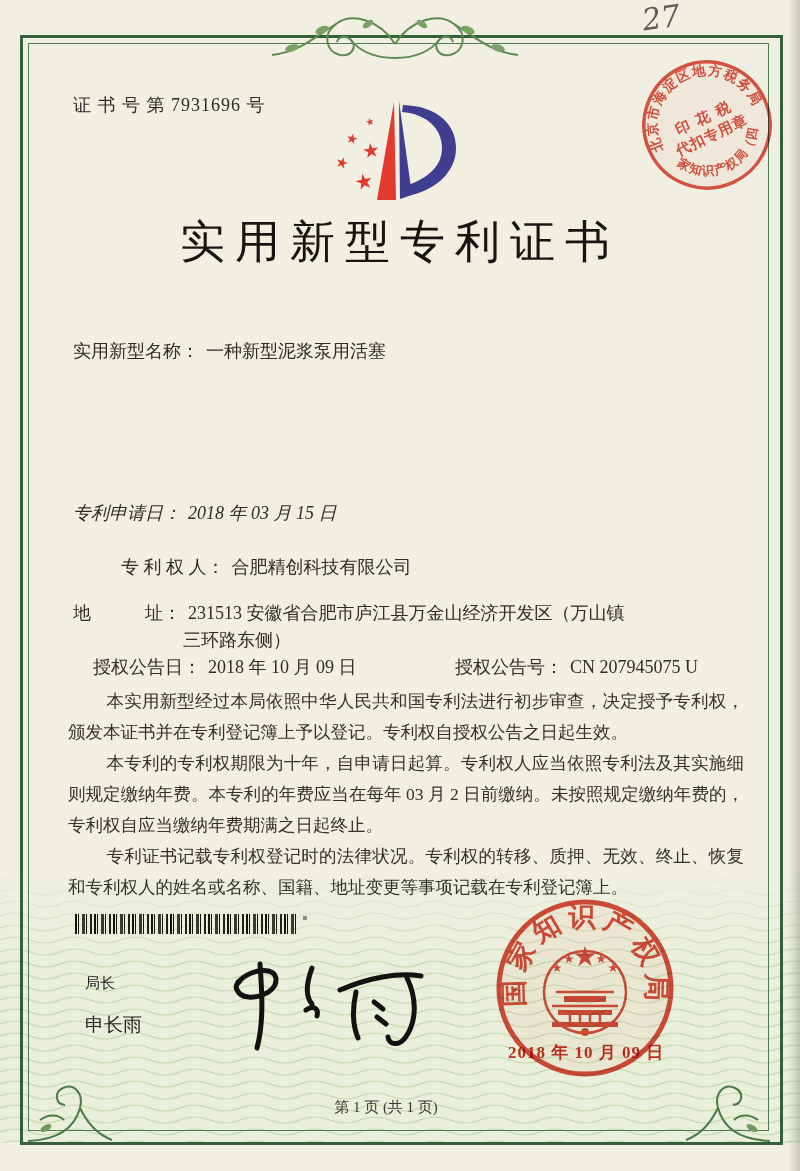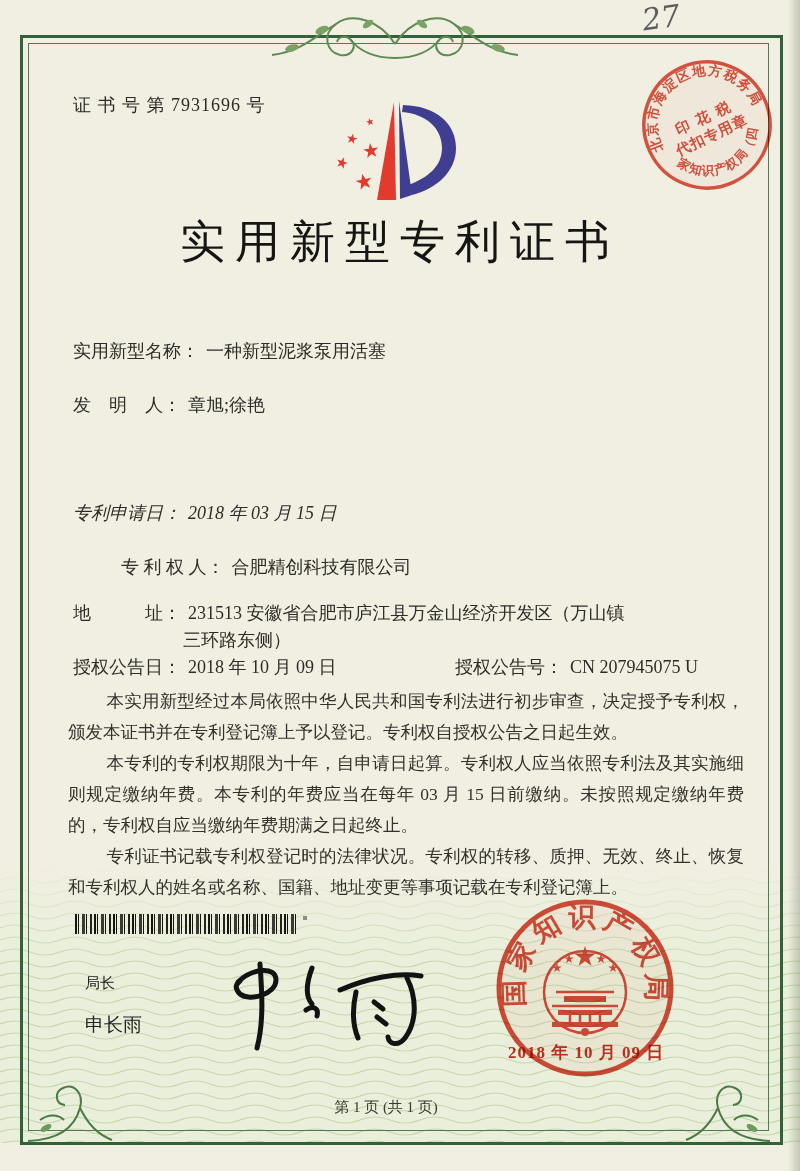--- a/index.html
+++ b/index.html
@@ -21,21 +21,21 @@
   .hand-note{left:642px;top:0px;font-size:30px;font-style:italic;color:#5d5d5d;
     transform:rotate(-8deg);font-family:"DejaVu Serif",serif;}
   .title{left:130px;top:212px;width:540px;text-align:center;
     font-size:45px;font-weight:normal;letter-spacing:10px;color:#161513;}
   
   .fld{left:73px;font-size:18px;white-space:nowrap;color:#2e2c28;}
   .fld .val{margin-left:7px;}
   .f-name{top:339px;} .f-inv{top:393px;} .f-pat{top:447px;}
   .f-fil{top:501px;font-style:italic;} .f-own{top:555px;margin-left:48px;} .f-addr{top:601px;}
   .f-addr2{left:183px;top:628px;font-size:18px;}
-  .f-gd{top:655px;} .f-gn{left:455px;top:655px;}
+  .f-gd{top:655px;margin-left:20px;} .f-gn{left:455px;top:655px;}
   
   .paras{left:68px;top:686px;width:676px;font-size:17.5px;line-height:31px;
     text-align:justify;color:#33312c;}
   .paras p{margin:0;text-indent:2.2em;}
   
   .barcode{left:75px;top:914px;width:222px;height:20px;
     background:
       repeating-linear-gradient(90deg,
         #15150f 0 2px, rgba(0,0,0,0) 2px 3px,
         #15150f 3px 4px, rgba(0,0,0,0) 4px 7px,
@@ -140,43 +140,40 @@
         <textPath href="#tsBot" startOffset="50%" text-anchor="middle">国家知识产权局（四）</textPath>
       </text>
     </g>
   </svg>
 
   <div class="abs title">实用新型专利证书</div>
 
   <div class="abs fld f-name">
     <span class="lbl">实用新型名称：</span><span class="val">一种新型泥浆泵用活塞</span>
   </div>
-  <div class="abs fld f-inv">
-    <span class="lbl">发　明　人：</span><span class="val">章旭;徐艳</span>
-  </div>
   <div class="abs fld f-fil">
     <span class="lbl">专利申请日：</span><span class="val">2018 年 03 月 15 日</span>
   </div>
   <div class="abs fld f-own">
     <span class="lbl">专 利 权 人：</span><span class="val">合肥精创科技有限公司</span>
   </div>
   <div class="abs fld f-addr">
     <span class="lbl">地　　　址：</span><span class="val">231513 安徽省合肥市庐江县万金山经济开发区（万山镇</span>
   </div>
   <div class="abs f-addr2">三环路东侧）</div>
   <div class="abs fld f-gd">
     <span class="lbl">授权公告日：</span><span class="val">2018 年 10 月 09 日</span>
   </div>
   <div class="abs fld f-gn">
     <span class="lbl">授权公告号：</span><span class="val">CN 207945075 U</span>
   </div>
 
   <div class="abs paras">
     <p>本实用新型经过本局依照中华人民共和国专利法进行初步审查，决定授予专利权，颁发本证书并在专利登记簿上予以登记。专利权自授权公告之日起生效。</p>
-    <p>本专利的专利权期限为十年，自申请日起算。专利权人应当依照专利法及其实施细则规定缴纳年费。本专利的年费应当在每年 03 月 15 日前缴纳。未按照规定缴纳年费的，专利权自应当缴纳年费期满之日起终止。</p>
+    <p>本专利的专利权期限为十年，自申请日起算。专利权人应当依照专利法及其实施细则规定缴纳年费。本专利的年费应当在每年 03 月 2 日前缴纳。未按照规定缴纳年费的，专利权自应当缴纳年费期满之日起终止。</p>
     <p>专利证书记载专利权登记时的法律状况。专利权的转移、质押、无效、终止、恢复和专利权人的姓名或名称、国籍、地址变更等事项记载在专利登记簿上。</p>
   </div>
 
   <div class="abs barcode"></div>
   <div class="abs barcode-dot"></div>
 
   <div class="abs pos">局长</div>
   <div class="abs dir-name">申长雨</div>
 
   <svg class="abs sig-svg" width="230" height="110" viewBox="210 945 230 110">

